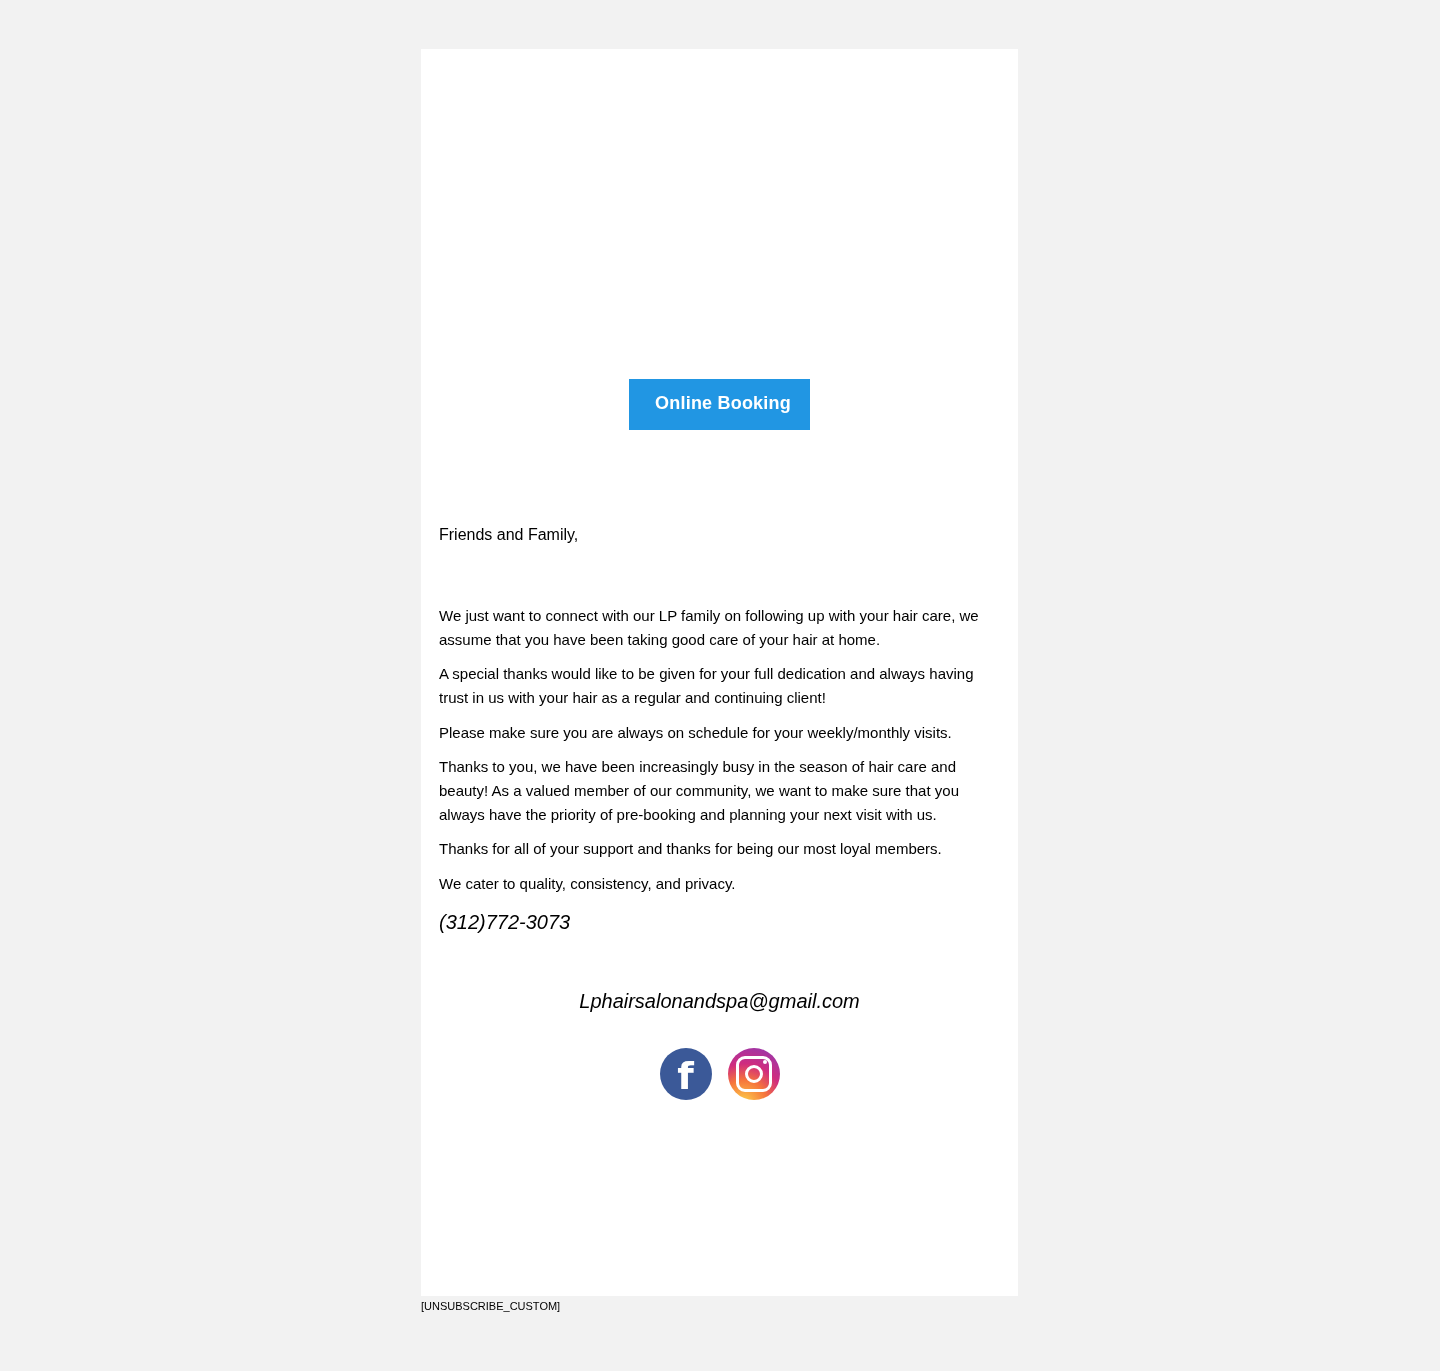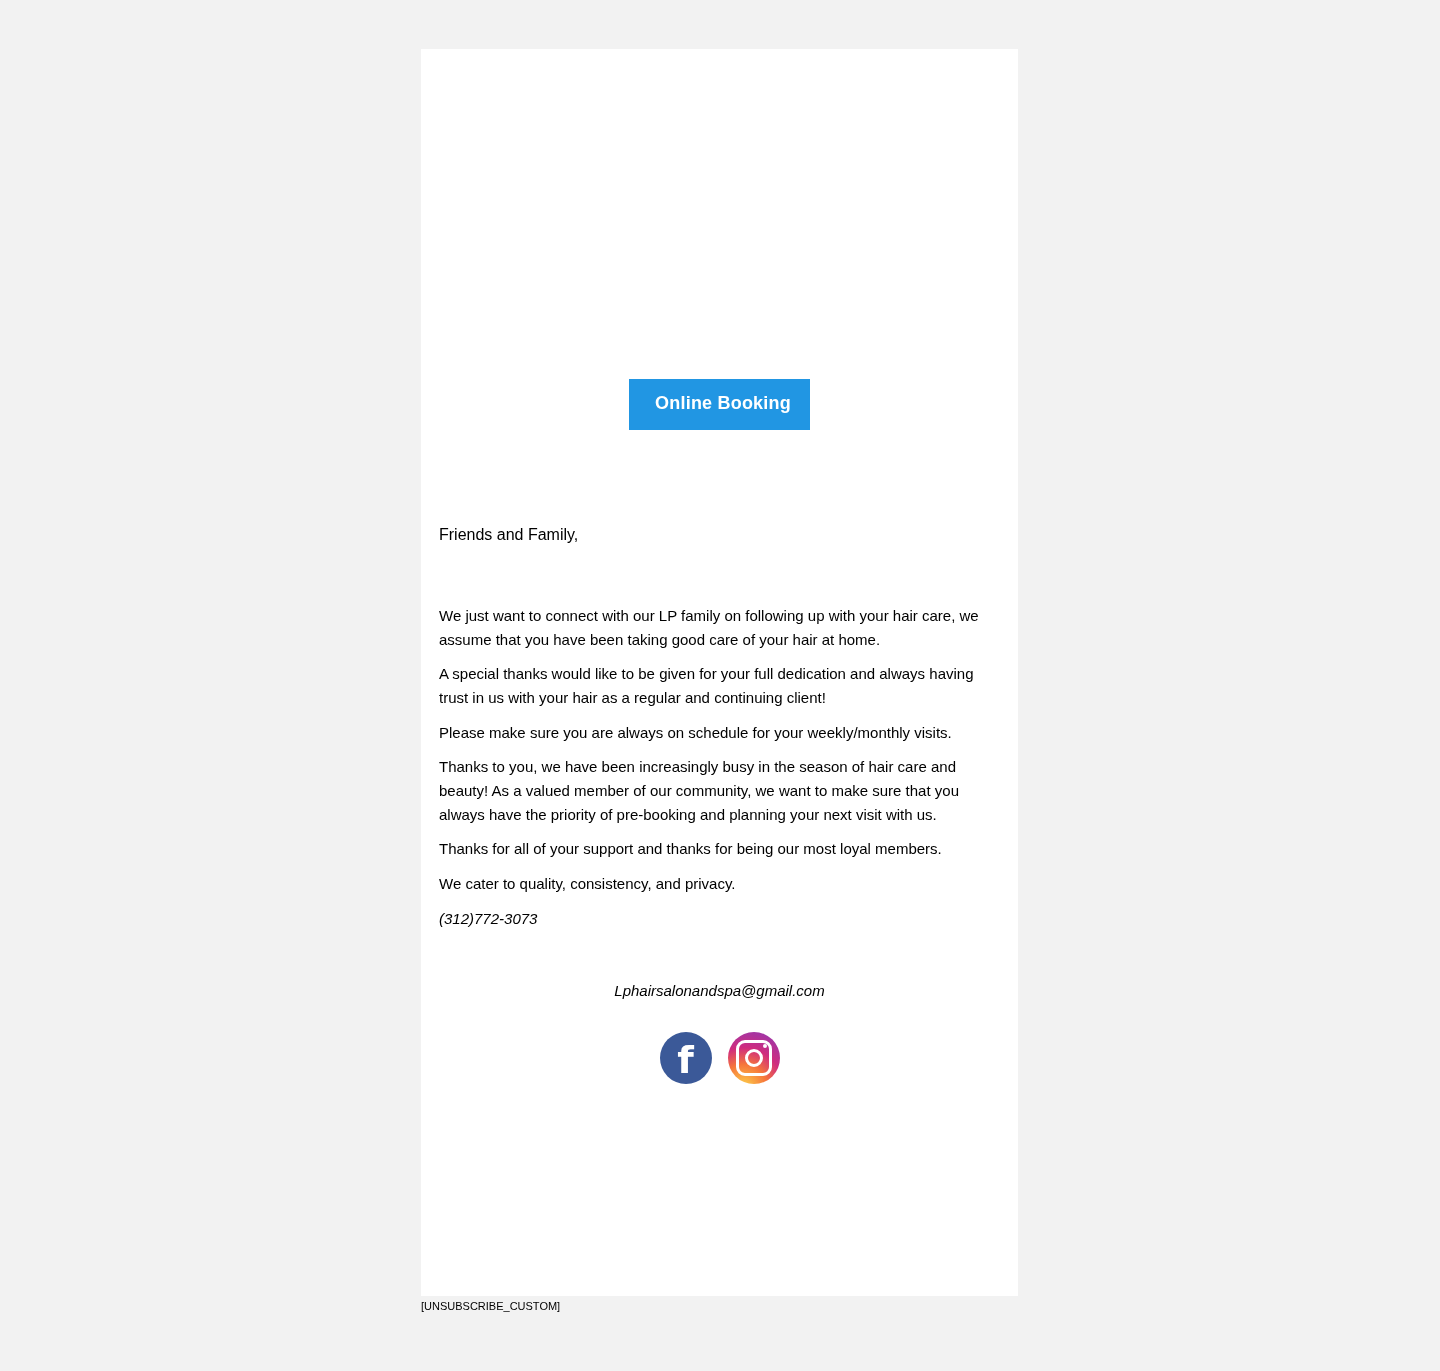--- a/index.html
+++ b/index.html
@@ -57,21 +57,21 @@
   .para-block {
     margin-top: 58px;
   }
   .para {
     font-size: 15px;
     line-height: 1.58;
     margin: 0 0 11px 0;
   }
   .italic {
     font-style: italic;
-    font-size: 15px;
+    font-size: 20px;
     line-height: 1.58;
     margin: 0;
   }
   .phone {
     margin-top: 8px;
   }
   .email-line {
     margin-top: 48px;
     text-align: center;
   }

